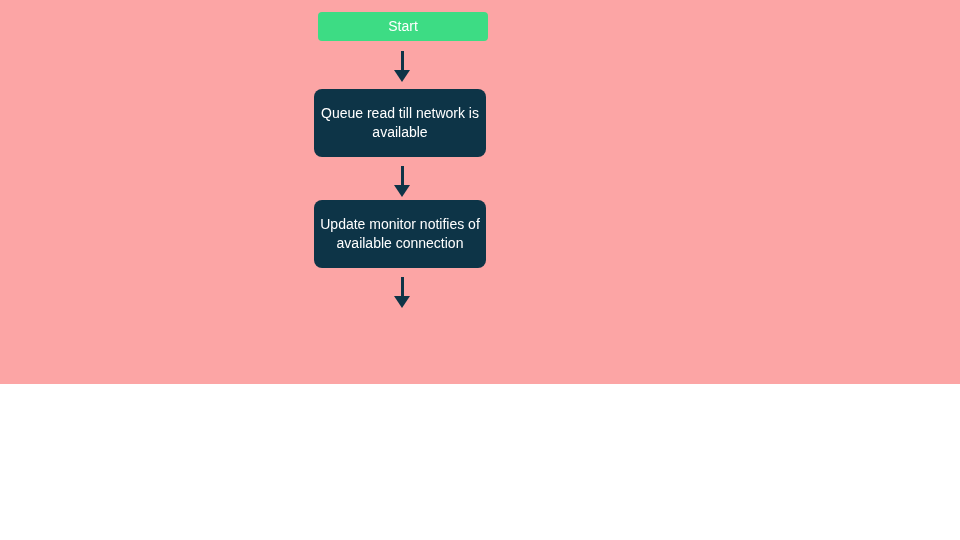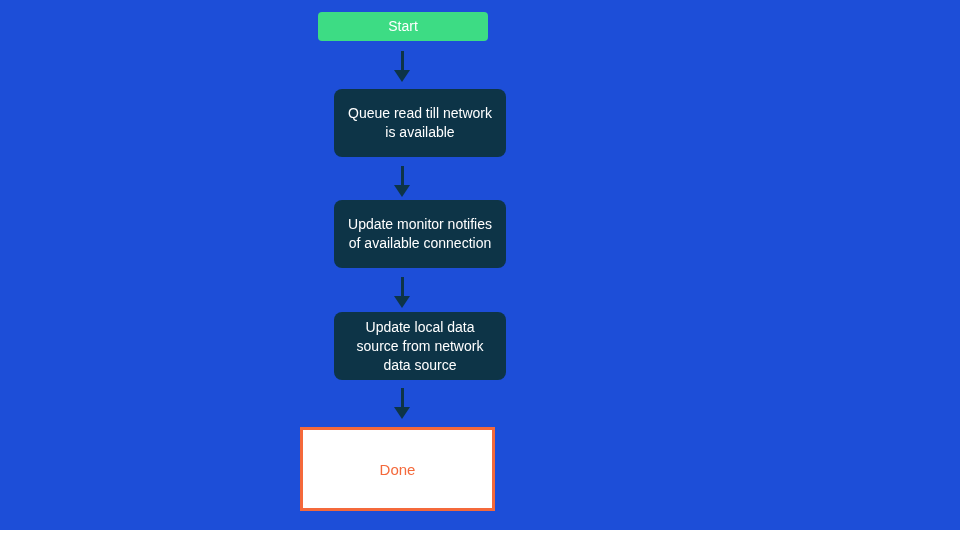--- a/index.html
+++ b/index.html
@@ -4,22 +4,22 @@
 <style>
   html, body {
     margin: 0;
     padding: 0;
     background: #ffffff;
     font-family: "Liberation Sans", sans-serif;
   }
   .canvas {
     position: relative;
     width: 960px;
-    height: 530px;
-    background: #1d4ed8;
+    height: 384px;
+    background: #fca5a5;
     overflow: hidden;
   }
   .node {
     position: absolute;
     display: flex;
     align-items: center;
     justify-content: center;
     text-align: center;
     box-sizing: border-box;
     font-size: 14px;
@@ -31,22 +31,21 @@
     background: #3DDC84;
     color: #ffffff;
     border-radius: 4px;
   }
   .node-process {
     left: 314px;
     width: 172px; height: 68px;
     background: #0D3447;
     color: #ffffff;
     border-radius: 8px;
-    padding: 0 10px;
-    margin-left: 20px;
+    padding: 0 0;
   }
   .node-queue   { top: 89px; }
   .node-monitor { top: 200px; }
   .node-update  { top: 312px; }
   .node-done {
     left: 300px; top: 427px;
     width: 195px; height: 84px;
     background: #ffffff;
     border: 3px solid #F4693B;
     color: #F4693B;
@@ -96,21 +95,20 @@
     <div class="head"></div>
   </div>
 
   <div class="node node-process node-monitor">Update monitor notifies of available connection</div>
 
   <div class="arrow arrow-3">
     <div class="stem"></div>
     <div class="head"></div>
   </div>
 
-  <div class="node node-process node-update">Update local data source from network data source</div>
 
   <div class="arrow arrow-4">
     <div class="stem"></div>
     <div class="head"></div>
   </div>
 
   <div class="node node-done">Done</div>
 
 </div>
 

